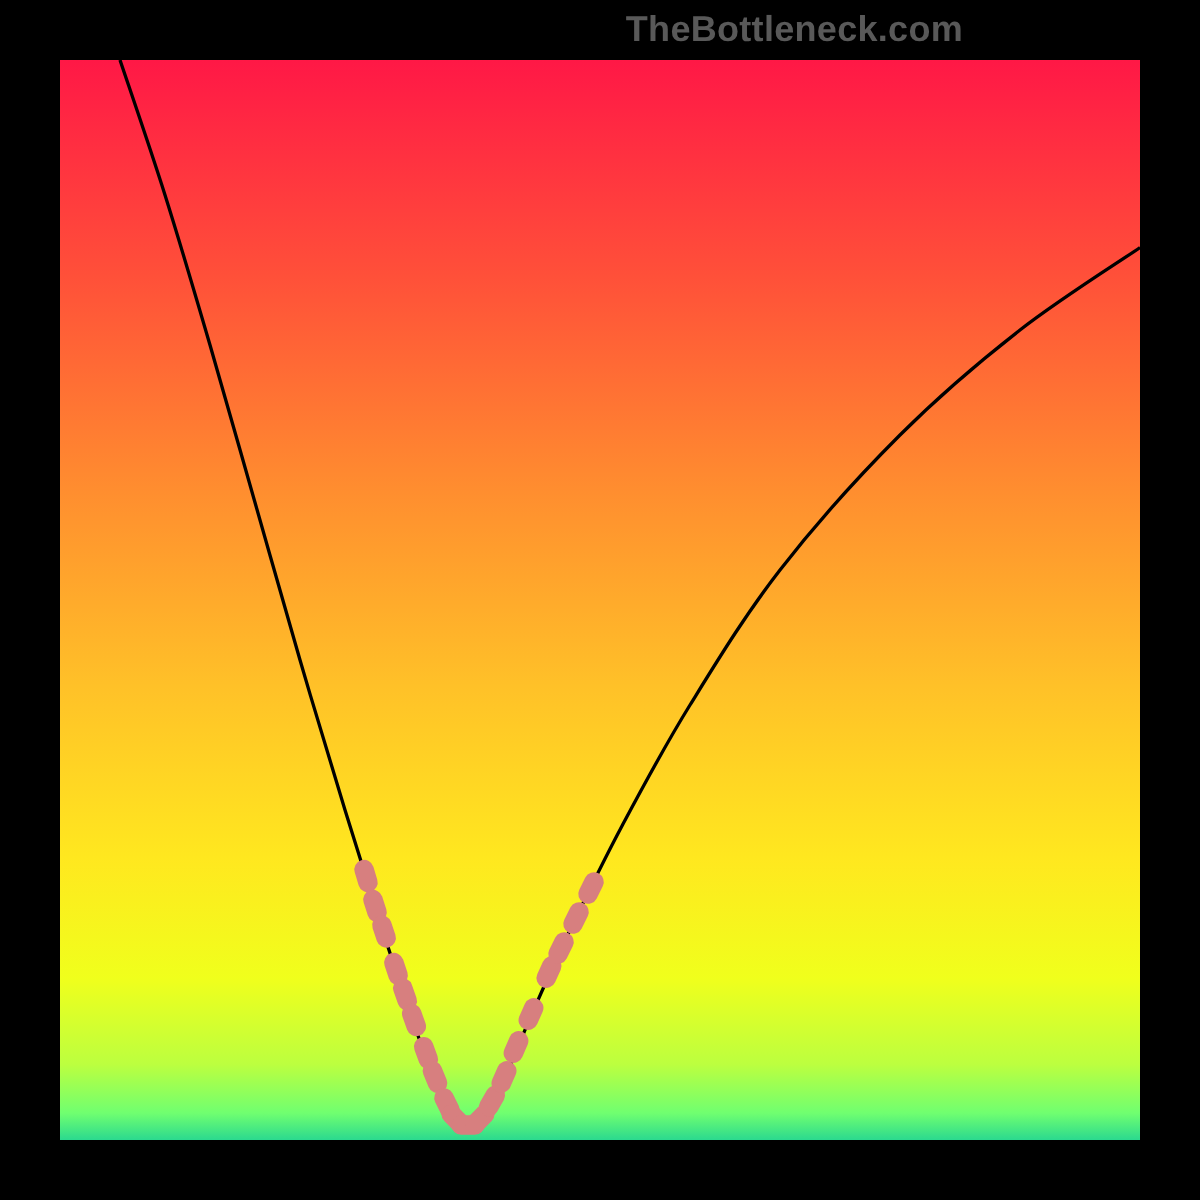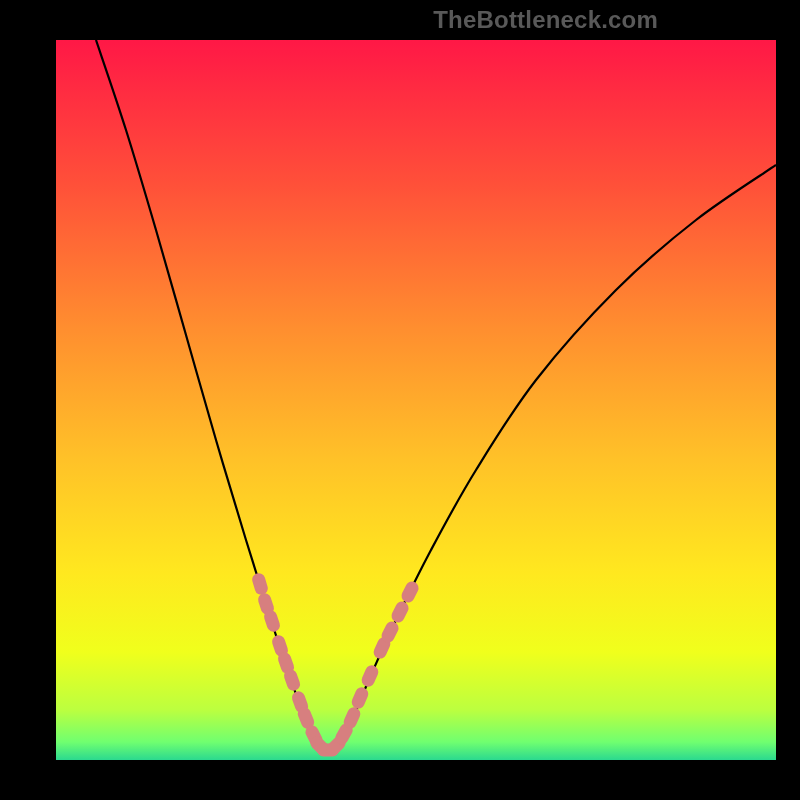--- a/index.html
+++ b/index.html
@@ -5,21 +5,21 @@
   html, body {
     margin: 0;
     padding: 0;
     width: 800px;
     height: 800px;
     background: #000;
     overflow: hidden;
   }
   .frame {
     position: absolute;
-    left: 16px;
+    left: 0;
     top: 0;
     width: 656px;
     height: 800px;
     background: #000;
   }
   .plot {
     position: absolute;
     left: 40px;
     top: 40px;
     width: 720px;

